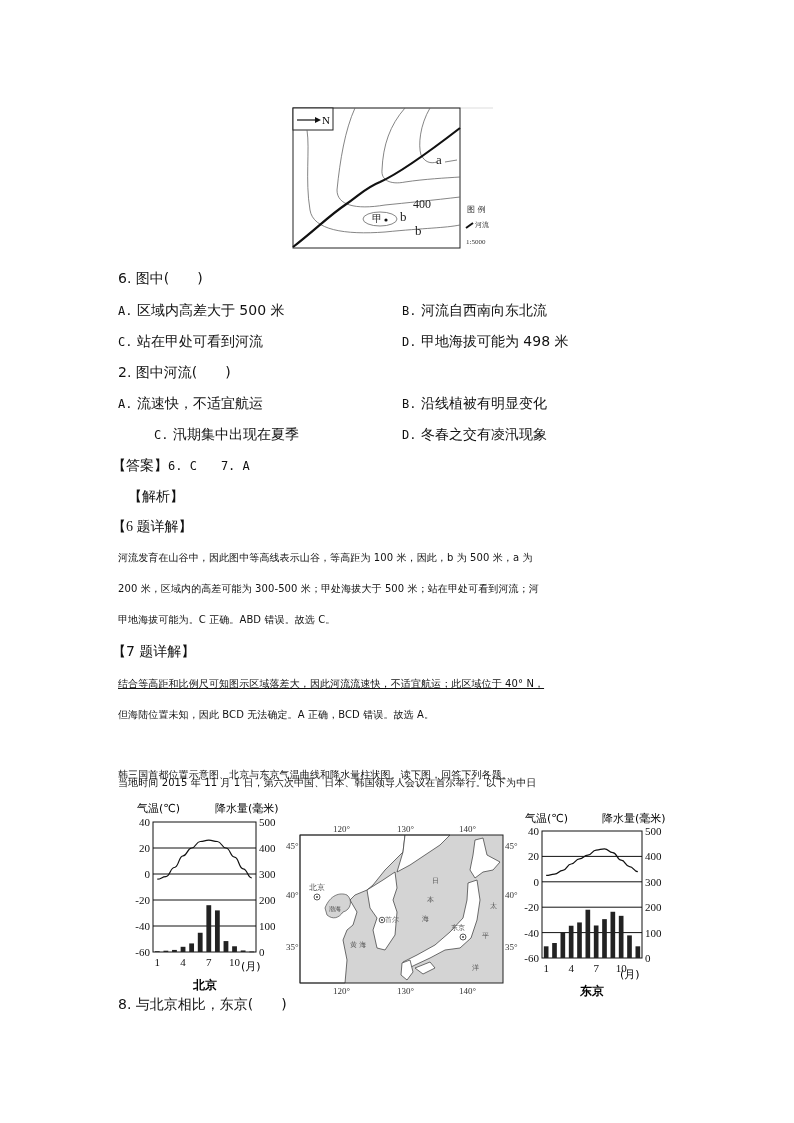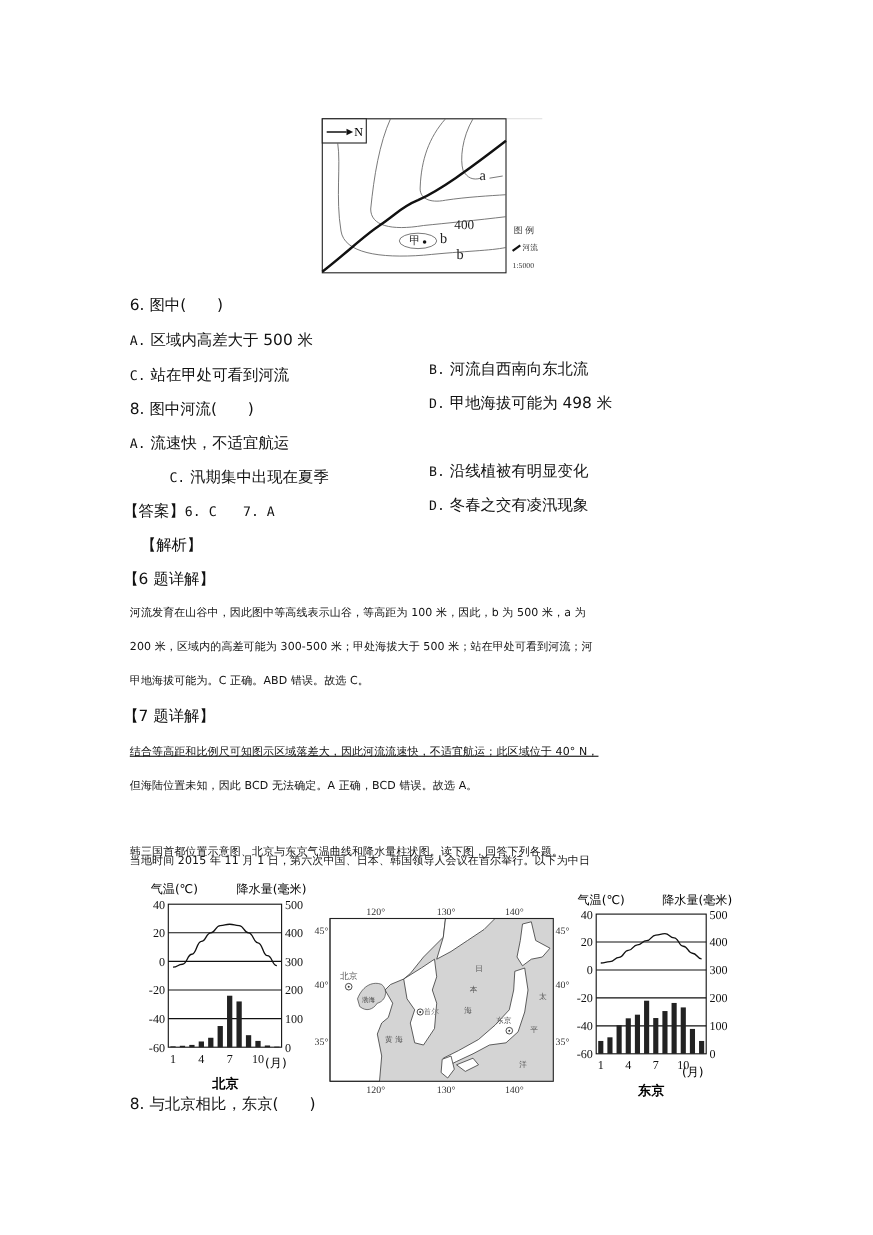--- a/index.html
+++ b/index.html
@@ -1,20 +1,20 @@
 <!DOCTYPE html>
 <html><head>
 <meta charset="utf-8">
 <style>
   html, body { margin: 0; padding: 0; background: #ffffff; }
   body { width: 794px; height: 1123px; position: relative; overflow: hidden;
          font-family: "DejaVu Sans", "Liberation Sans", sans-serif; color: #111; }
   .abs { position: absolute; }
   .line { position: absolute; left: 118px; font-size: 14px; line-height: 20px; white-space: nowrap; }
-  .opt-right { left: 390px; margin-top: 26px; }
+  .opt-right { left: 402px; }
   .body-text { font-size: 10px; letter-spacing: 0.1px; }
   .mono { font-family: "DejaVu Sans Mono", "Liberation Mono", monospace; font-size: 12px; }
   svg text { font-family: "Liberation Serif", "DejaVu Serif", serif; }
   .cjk-svg { font-family: "DejaVu Sans", sans-serif; }
 </style>
 </head>
 <body>
 
 <div class="abs" style="left:285px; top:100px; width:220px; height:155px;">
   <svg width="220" height="155" viewBox="0 0 220 155">
@@ -61,21 +61,21 @@
 </div>
 <div class="line" style="top:331px;">
   <span class="mono">C.</span>
   <span>站在甲处可看到河流</span>
 </div>
 <div class="line opt-right" style="top:331px;">
   <span class="mono">D.</span>
   <span>甲地海拔可能为 498 米</span>
 </div>
 
-<div class="line" style="top:362px;">8. 图中河流(　　)</div>
+<div class="line" style="top:362px;">2. 图中河流(　　)</div>
 <div class="line" style="top:393px;">
   <span class="mono">A.</span>
   <span>流速快，不适宜航运</span>
 </div>
 <div class="line opt-right" style="top:393px;">
   <span class="mono">B.</span>
   <span>沿线植被有明显变化</span>
 </div>
 <div class="line" style="top:424px;margin-left:36px;">
   <span class="mono">C.</span>
@@ -83,21 +83,21 @@
 </div>
 <div class="line opt-right" style="top:424px;">
   <span class="mono">D.</span>
   <span>冬春之交有凌汛现象</span>
 </div>
 
 <div class="line" style="top:455px; left:112px;">
   <span>【答案】</span><span class="mono">6. C　　7. A</span>
 </div>
 <div class="line" style="top:486px; left:128px;">【解析】</div>
-<div class="line" style="top:517px; left:112px;">【6 题详解】</div>
+<div class="line" style="top:517px; left:112px;font-family:Liberation Serif, serif;">【6 题详解】</div>
 <div class="line body-text" style="top:548px;">河流发育在山谷中，因此图中等高线表示山谷，等高距为 100 米，因此，b 为 500 米，a 为</div>
 <div class="line body-text" style="top:579px;">200 米，区域内的高差可能为 300-500 米；甲处海拔大于 500 米；站在甲处可看到河流；河</div>
 <div class="line body-text" style="top:610px;">甲地海拔可能为。C 正确。ABD 错误。故选 C。</div>
 <div class="line" style="top:641px; left:112px;">【7 题详解】</div>
 <div class="line body-text" style="top:674px;text-decoration:underline;">结合等高距和比例尺可知图示区域落差大，因此河流流速快，不适宜航运；此区域位于 40° N，</div>
 <div class="line body-text" style="top:705px;">但海陆位置未知，因此 BCD 无法确定。A 正确，BCD 错误。故选 A。</div>
 
 <div class="line body-text" style="top:773px;">当地时间 2015 年 11 月 1 日，第六次中国、日本、韩国领导人会议在首尔举行。以下为中日</div>
 <div class="line body-text" style="top:765px;">韩三国首都位置示意图、北京与东京气温曲线和降水量柱状图。读下图，回答下列各题。</div>
 

